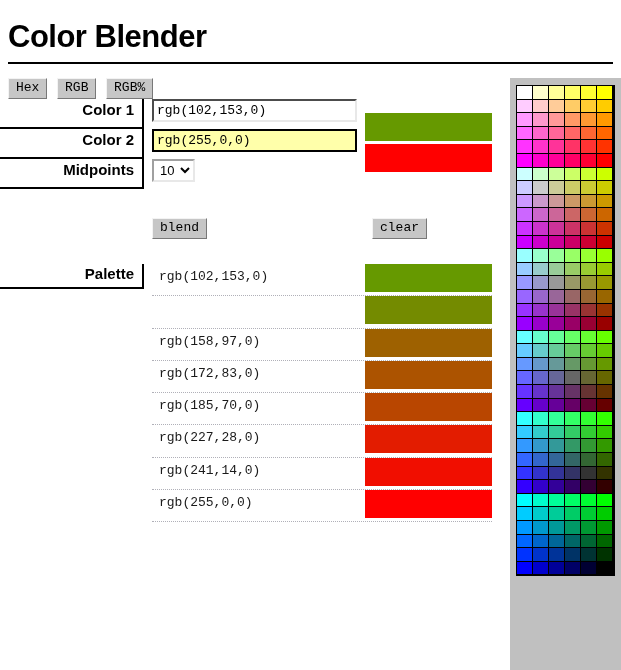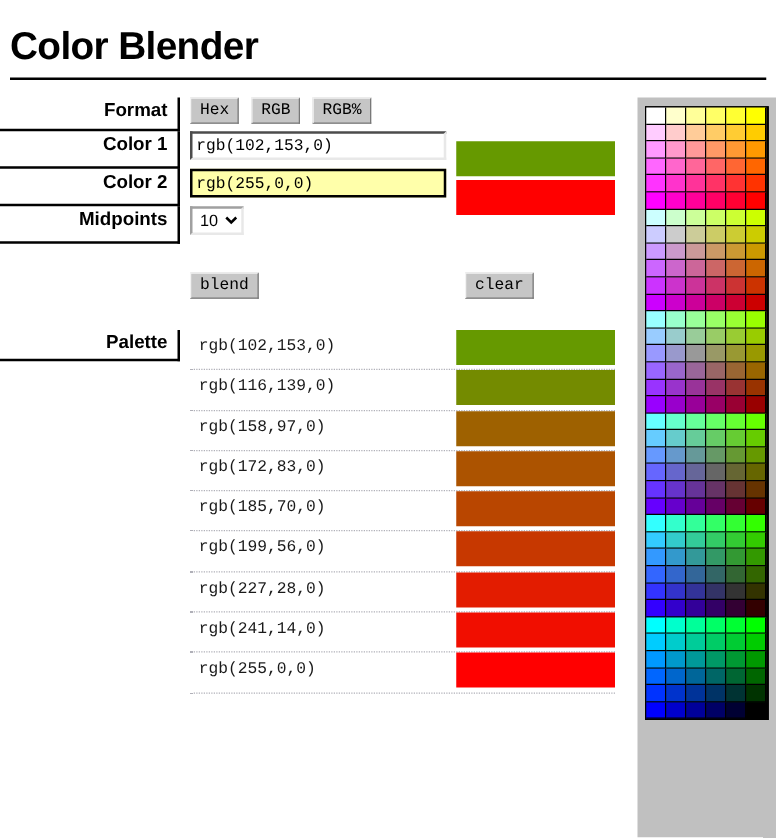--- a/index.html
+++ b/index.html
@@ -203,21 +203,20 @@
 <body>
 
 <div id="root">
 
   <div class="title">Color Blender</div>
   <div class="title-rule"></div>
 
   <div class="form">
 
     <div class="row">
-      <div class="lbl-cell">Format</div>
       <div class="field-cell">
         <span class="btn">Hex</span>
         <span class="btn">RGB</span>
         <span class="btn">RGB%</span>
       </div>
     </div>
 
     <div class="row">
       <div class="lbl-cell tall">Color 1</div>
       <div class="field-cell">
@@ -249,38 +248,33 @@
   </div>
 
   <div class="palette-wrap">
     <div class="pal-head">Palette</div>
     <div class="pal-list">
         <div class="pal-row">
           <div class="pal-code">rgb(102,153,0)</div>
           <div class="pal-sw" style="background: rgb(102, 153, 0);"></div>
         </div>
         <div class="pal-row">
-          <div class="pal-code">rgb(116,139,0)</div>
           <div class="pal-sw" style="background: rgb(116, 139, 0);"></div>
         </div>
         <div class="pal-row">
           <div class="pal-code">rgb(158,97,0)</div>
           <div class="pal-sw" style="background: rgb(158, 97, 0);"></div>
         </div>
         <div class="pal-row">
           <div class="pal-code">rgb(172,83,0)</div>
           <div class="pal-sw" style="background: rgb(172, 83, 0);"></div>
         </div>
         <div class="pal-row">
           <div class="pal-code">rgb(185,70,0)</div>
           <div class="pal-sw" style="background: rgb(185, 70, 0);"></div>
-        </div>
-        <div class="pal-row">
-          <div class="pal-code">rgb(199,56,0)</div>
-          <div class="pal-sw" style="background: rgb(199, 56, 0);"></div>
         </div>
         <div class="pal-row">
           <div class="pal-code">rgb(227,28,0)</div>
           <div class="pal-sw" style="background: rgb(227, 28, 0);"></div>
         </div>
         <div class="pal-row">
           <div class="pal-code">rgb(241,14,0)</div>
           <div class="pal-sw" style="background: rgb(241, 14, 0);"></div>
         </div>
         <div class="pal-row">

